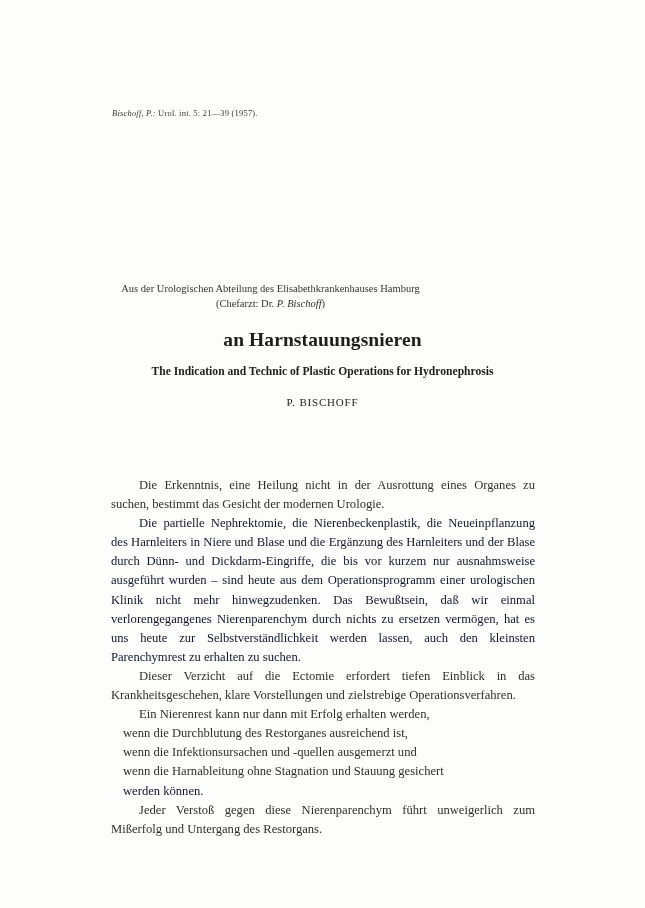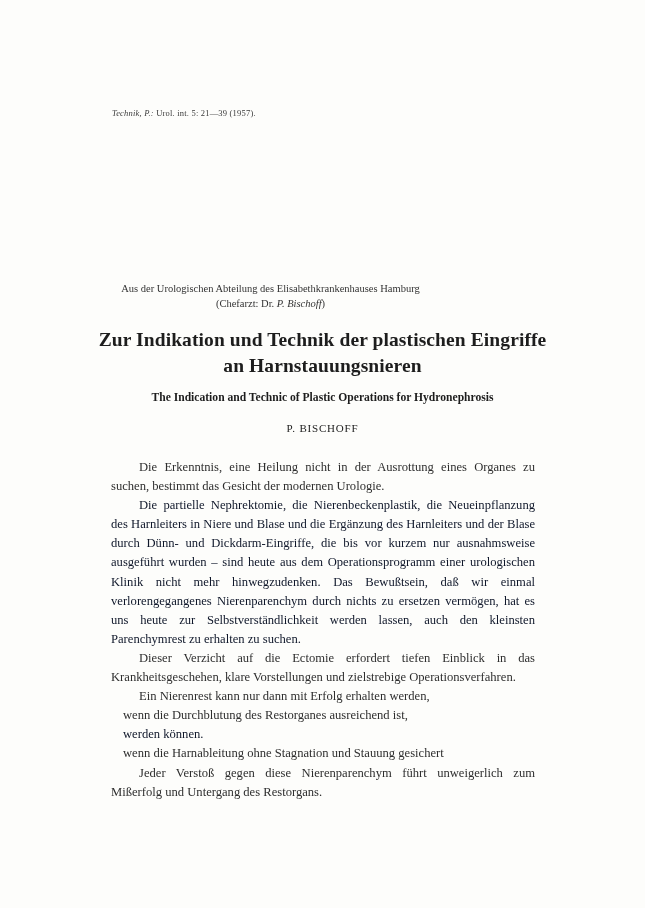--- a/index.html
+++ b/index.html
@@ -74,21 +74,21 @@
     color: #1d1d1d;
   }
   .author {
     margin-top: 16px;
     font-size: 11px;
     letter-spacing: 0.8px;
     color: #222;
   }
   .body-text {
     position: absolute;
-    top: 458px;
+    top: 476px;
     left: 111px;
     width: 424px;
     font-size: 12.6px;
     line-height: 19.1px;
     text-align: justify;
     color: #2e2e2e;
   }
   .body-text p {
     margin: 0;
     text-indent: 28px;
@@ -101,42 +101,42 @@
   .faded {
     color: #0f172a;
   }
 </style>
 </head>
 <body>
 
 <div class="page">
 
   <div class="citation">
-    <span>Technik, P.:</span>
+    <span>Bischoff, P.:</span>
     <span class="roman">Urol. int. 5: 21—39 (1957).</span>
   </div>
 
   <div class="affiliation">
     <div>Aus der Urologischen Abteilung des Elisabethkrankenhauses Hamburg</div>
     <div class="chef"><span>(Chefarzt: Dr. </span><i>P. Bischoff</i><span>)</span></div>
   </div>
 
   <div class="title-block">
     <div class="title-main">
-      <div>Zur Indikation und Technik der plastischen Eingriffe</div>
       <div>an Harnstauungsnieren</div>
     </div>
     <div class="title-sub-en">The Indication and Technic of Plastic Operations for Hydronephrosis</div>
     <div class="author">P. BISCHOFF</div>
   </div>
 
   <div class="body-text">
     <p>Die Erkenntnis, eine Heilung nicht in der Ausrottung eines Organes zu suchen, bestimmt das Gesicht der modernen Urologie.</p>
     <p class="faded">Die partielle Nephrektomie, die Nierenbeckenplastik, die Neueinpflanzung des Harnleiters in Niere und Blase und die Ergänzung des Harnleiters und der Blase durch Dünn- und Dickdarm-Eingriffe, die bis vor kurzem nur ausnahmsweise ausgeführt wurden – sind heute aus dem Operationsprogramm einer urologischen Klinik nicht mehr hinwegzudenken. Das Bewußtsein, daß wir einmal verlorengegangenes Nierenparenchym durch nichts zu ersetzen vermögen, hat es uns heute zur Selbstverständlichkeit werden lassen, auch den kleinsten Parenchymrest zu erhalten zu suchen.</p>
     <p>Dieser Verzicht auf die Ectomie erfordert tiefen Einblick in das Krankheitsgeschehen, klare Vorstellungen und zielstrebige Operationsverfahren.</p>
     <p>Ein Nierenrest kann nur dann mit Erfolg erhalten werden,</p>
     <p class="flush">wenn die Durchblutung des Restorganes ausreichend ist,</p>
+    <p class="flush">wenn die Infektionsursachen und -quellen ausgemerzt und</p>
+    <p class="flush">wenn die Harnableitung ohne Stagnation und Stauung gesichert</p>
     <p class="flush faded">werden können.</p>
-    <p class="flush">wenn die Harnableitung ohne Stagnation und Stauung gesichert</p>
     <p>Jeder Verstoß gegen diese Nierenparenchym führt unweigerlich zum Mißerfolg und Untergang des Restorgans.</p>
   </div>
 
 </div>
 
 </body></html>

